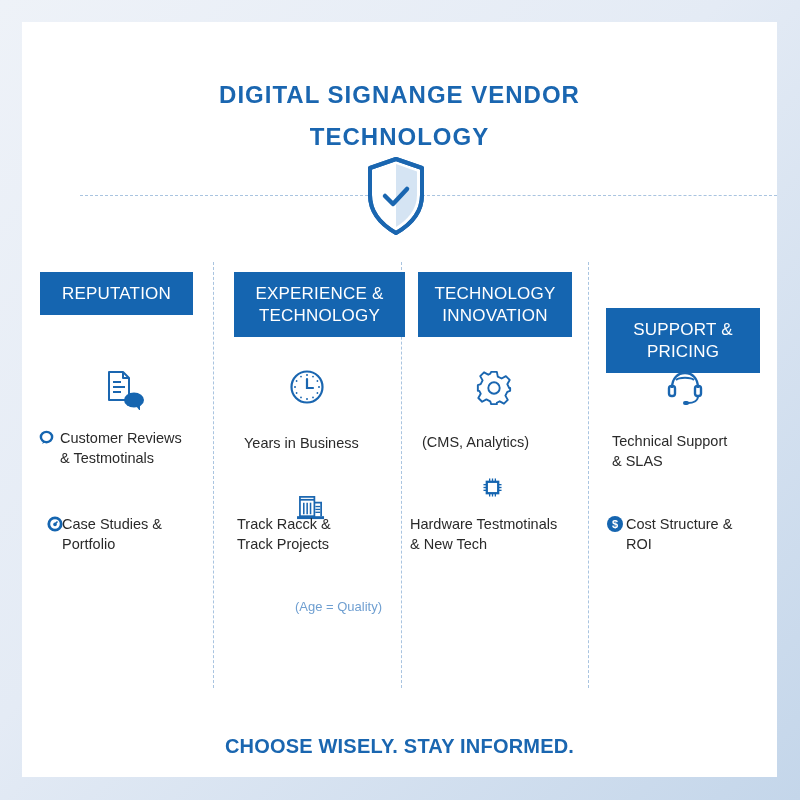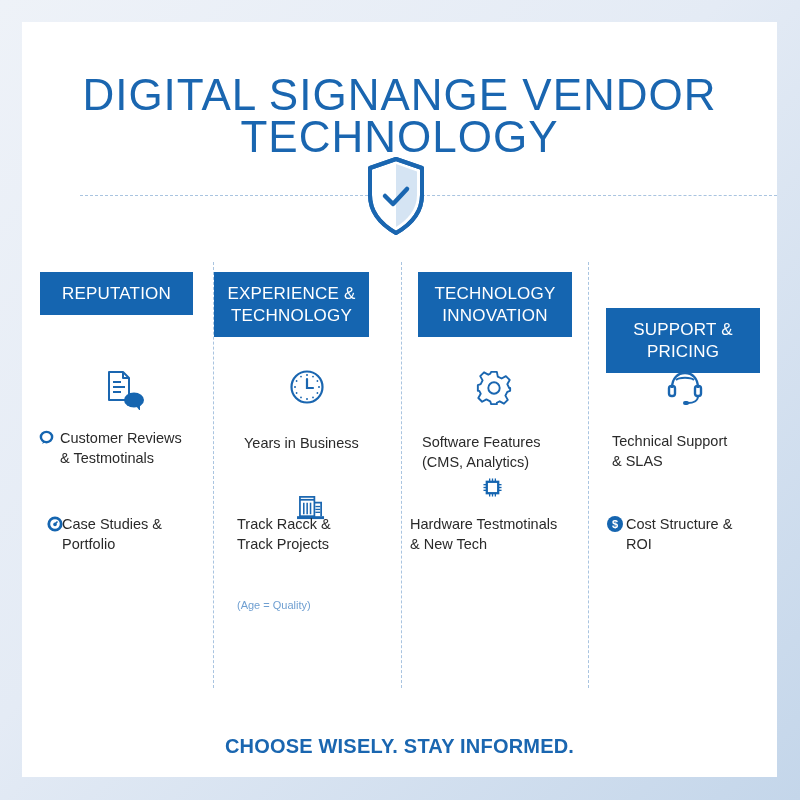--- a/index.html
+++ b/index.html
@@ -14,22 +14,22 @@
     left: 22px; top: 22px;
     width: 755px; height: 755px;
     background: #ffffff;
   }
   .title {
     position: absolute;
     left: 0; top: 52px; width: 800px;
     margin-left: -22px;
     text-align: center;
     color: #1a66b0;
-    font-weight: 400;
-    font-size: 44px;
+    font-weight: 700;
+    font-size: 24px;
     line-height: 42px;
     letter-spacing: 1px;
   }
   .title-line { display: block; }
   .hr-left, .hr-right {
     position: absolute;
     top: 173px;
     border-top: 1.5px dashed #a9c4e0;
     height: 0;
   }
@@ -71,22 +71,22 @@
     line-height: 20px;
     text-align: left;
   }
   .item-text span { display: block; }
   .bullet {
     position: absolute;
   }
   .note {
     position: absolute;
     color: #6f9fd1;
-    font-size: 11px;
-    text-align: left;
+    font-size: 13px;
+    text-align: right;
   }
   .footer {
     position: absolute;
     left: 0; top: 713px; width: 755px;
     text-align: center;
     color: #1a66b0;
     font-weight: 700;
     font-size: 20px;
     letter-spacing: 0.2px;
   }
@@ -141,21 +141,21 @@
       <circle cx="8" cy="8.4" r="1.8" fill="#1565b0"></circle>
       <line x1="8" y1="8" x2="10.5" y2="5.5" stroke="#1565b0" stroke-width="1.6"></line>
     </svg>
     <div class="item-text" style="left:40px;top:492px;width:120px;">
       <span>Case Studies &amp;</span>
       <span>Portfolio</span>
     </div>
   </div>
 
   <div>
-    <div class="col-header" style="left:192px;top:250px;width:155px;height:65px;">
+    <div class="col-header" style="left:212px;top:250px;width:171px;height:65px;">
       <span>EXPERIENCE &amp;</span>
       <span>TECHNOLOGY</span>
     </div>
     <svg class="icon-big" viewBox="0 0 36 36" style="left:267px;top:347px;width:36px;height:36px;">
       <circle cx="18" cy="18" r="15.5" fill="#ffffff" stroke="#1a66b0" stroke-width="2.2"></circle>
       <g fill="#1a66b0">
         <circle cx="18" cy="6" r="1"></circle>
           <circle cx="18" cy="30" r="1"></circle>
         <circle cx="6" cy="18" r="1"></circle>
           <circle cx="30" cy="18" r="1"></circle>
@@ -195,21 +195,20 @@
   <div>
     <div class="col-header" style="left:396px;top:250px;width:154px;height:65px;">
       <span>TECHNOLOGY</span>
       <span>INNOVATION</span>
     </div>
     <svg class="icon-big" viewBox="0 0 40 40" style="left:453px;top:347px;width:38px;height:38px;">
       <path d="M17 3 L23 3 L24 8 L28 10 L32.5 7.5 L36.5 11.5 L34 16 L36 20 L37 20 L37 23 L34 24 L32 28 L34.5 32.5 L30.5 36.5 L26 34 L23 35.5 L23 37 L17 37 L16 34 L12 32 L7.5 34.5 L3.5 30.5 L6 26 L4.5 23 L3 23 L3 17 L6 16 L8 12 L5.5 7.5 L9.5 3.5 L14 6 L16 5 Z" fill="none" stroke="#1a66b0" stroke-width="2" stroke-linejoin="round"></path>
       <circle cx="20" cy="20" r="6" fill="none" stroke="#1a66b0" stroke-width="2"></circle>
     </svg>
     <div class="item-text" style="left:400px;top:410px;width:150px;">
-      <span>Software Features</span>
       <span>(CMS, Analytics)</span>
     </div>
     <svg class="icon-big" viewBox="0 0 20 20" style="left:461px;top:456px;width:19px;height:19px;">
       <rect x="4" y="4" width="12" height="12" fill="none" stroke="#1565b0" stroke-width="2.4"></rect>
       <g stroke="#1565b0" stroke-width="1.4">
         <line x1="7" y1="0.5" x2="7" y2="4"></line>
           <line x1="10" y1="0.5" x2="10" y2="4"></line>
           <line x1="13" y1="0.5" x2="13" y2="4"></line>
         <line x1="7" y1="16" x2="7" y2="19.5"></line>
           <line x1="10" y1="16" x2="10" y2="19.5"></line>

